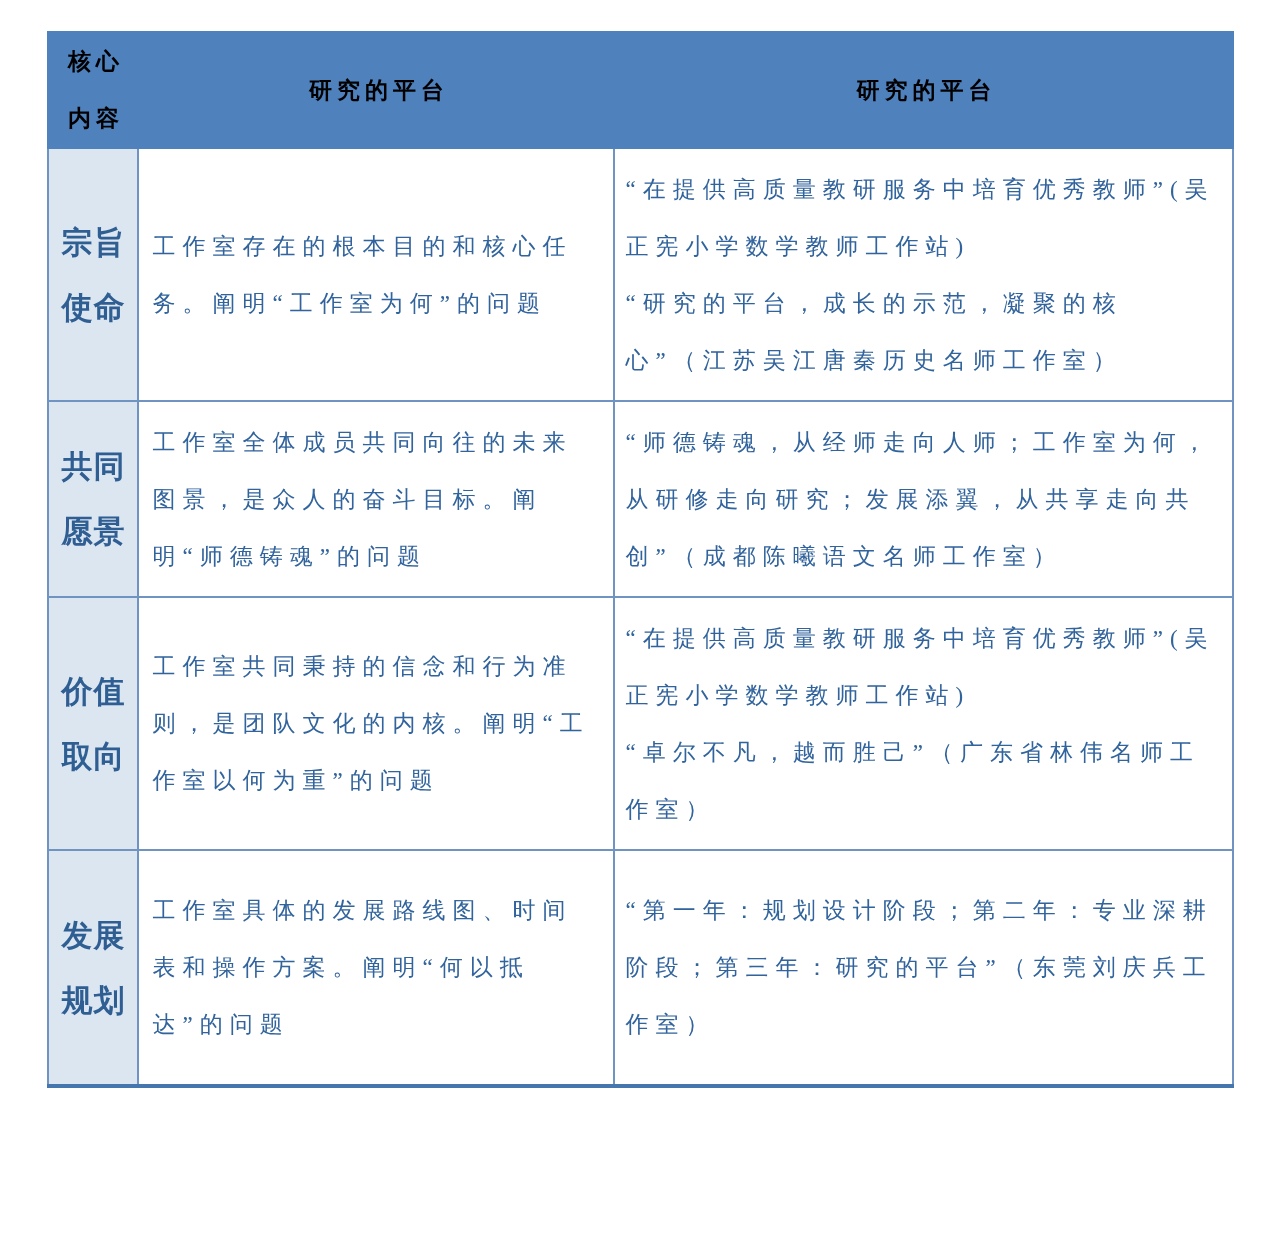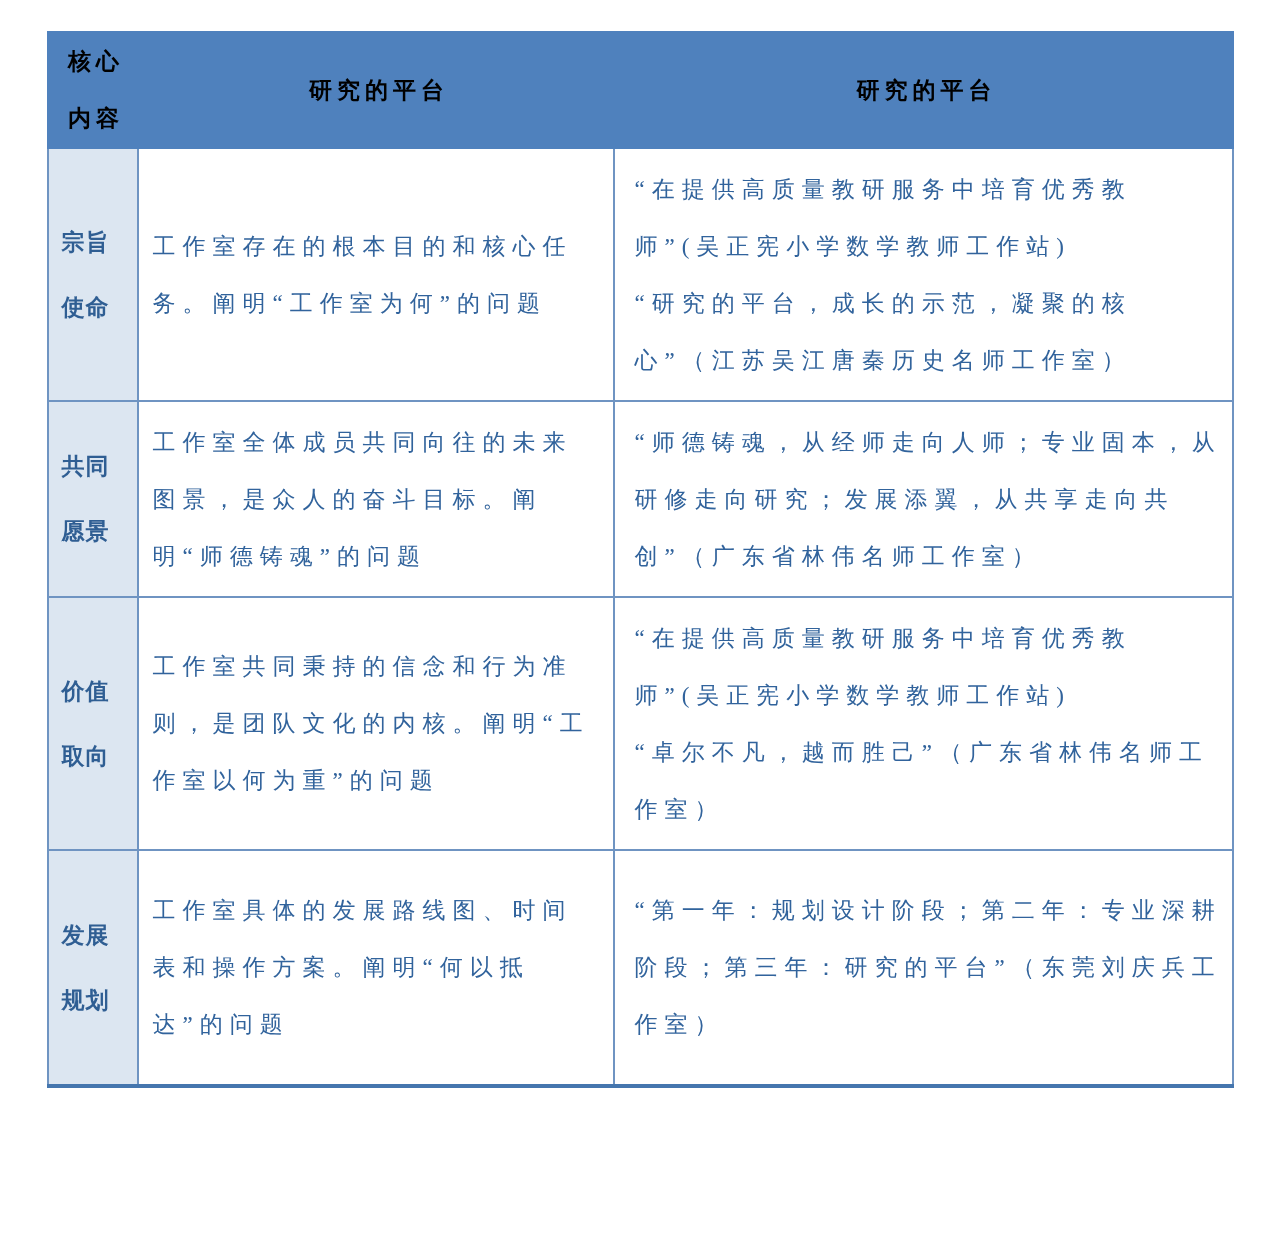--- a/index.html
+++ b/index.html
@@ -53,40 +53,40 @@
   tr.hr { height: 113px; }
   tr.r1 { height: 253px; }
   tr.r2 { height: 196px; }
   tr.r3 { height: 253px; }
   tr.r4 { height: 236px; }
 
   td.label {
     background: #dce6f1;
     color: #2f5e93;
     font-weight: bold;
-    font-size: 23px;
+    font-size: 31px;
     letter-spacing: 1px;
     line-height: 65px;
     text-align: left;
     vertical-align: middle;
     padding: 0 4px 0 13px;
     white-space: pre-line;
     font-family: "Liberation Serif", "DejaVu Serif", serif;
   }
   td.explain, td.cases {
     background: #ffffff;
     color: #31639c;
     font-size: 23px;
     letter-spacing: 7px;
     line-height: 57px;
     vertical-align: middle;
     padding: 4px 11px 4px 14px;
     font-family: "Liberation Serif", "DejaVu Serif", serif;
   }
-  td.cases { padding: 4px 8px 4px 20px; }
+  td.cases { padding: 4px 8px 4px 11px; }
   td.cases p { margin: 0; }
   td.cases p:empty { display: none; }
 </style>
 </head>
 <body>
 
 <div class="page">
 
 
   <table class="dims">
@@ -112,21 +112,21 @@
         <p>“在提供高质量教研服务中培育优秀教师”(吴正宪小学数学教师工作站)</p>
         <p>“研究的平台，成长的示范，凝聚的核心”（江苏吴江唐秦历史名师工作室）</p>
       </td>
     </tr>
 
     <tr class="r2">
       <td class="label">共同
 愿景</td>
       <td class="explain">工作室全体成员共同向往的未来图景，是众人的奋斗目标。阐明“师德铸魂”的问题</td>
       <td class="cases">
-        <p>“师德铸魂，从经师走向人师；专业固本，从研修走向研究；发展添翼，从共享走向共创”（广东省林伟名师工作室）</p>
+        <p>“师德铸魂，从经师走向人师；工作室为何，从研修走向研究；发展添翼，从共享走向共创”（成都陈曦语文名师工作室）</p>
 
       </td>
     </tr>
 
     <tr class="r3">
       <td class="label">价值
 取向</td>
       <td class="explain">工作室共同秉持的信念和行为准则，是团队文化的内核。阐明“工作室以何为重”的问题</td>
       <td class="cases">
         <p>“在提供高质量教研服务中培育优秀教师”(吴正宪小学数学教师工作站)</p>

